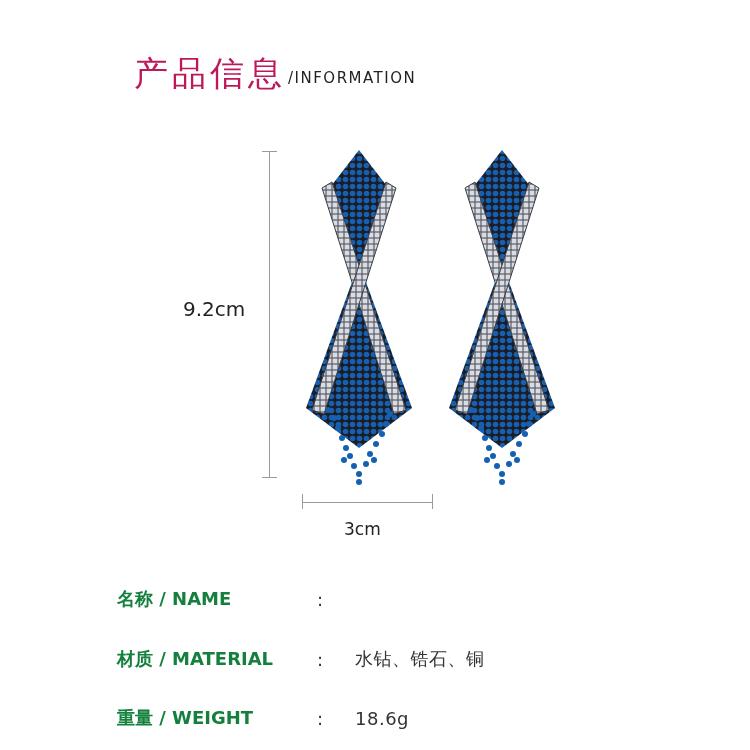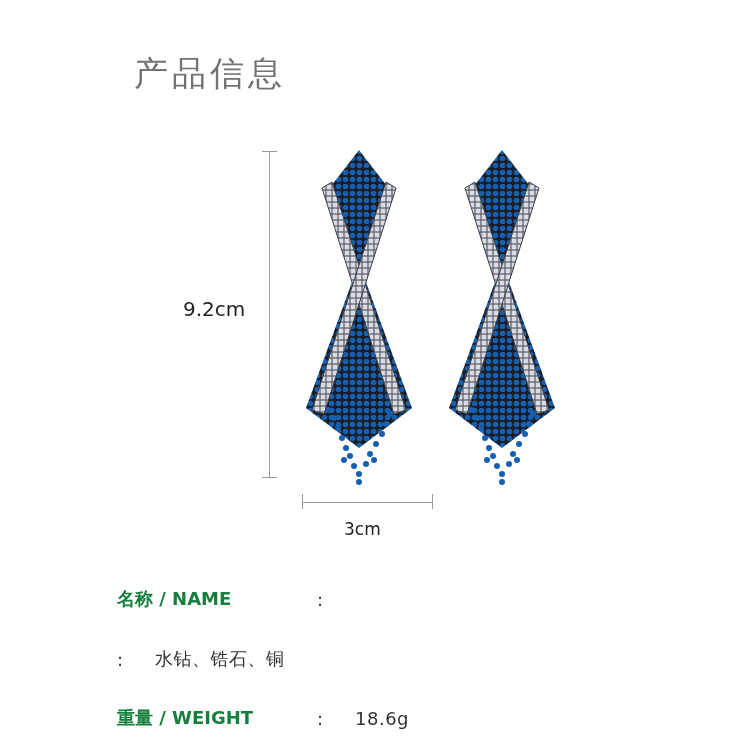--- a/index.html
+++ b/index.html
@@ -1,19 +1,19 @@
 <!DOCTYPE html>
 <html><head>
 <meta charset="utf-8">
 <style>
   html, body { margin: 0; padding: 0; background: #ffffff; }
   body { width: 750px; height: 750px; position: relative; overflow: hidden;
          font-family: "DejaVu Sans", "Liberation Sans", sans-serif; color: #1a1a1a; }
   .title { position: absolute; left: 134px; top: 56px; display: flex; align-items: flex-end; }
-  .title-cn { font-size: 34px; letter-spacing: 4px; color: #737373; line-height: 1; font-weight: 500; text-align: right; }
+  .title-cn { font-size: 34px; letter-spacing: 4px; color: #be185d; line-height: 1; font-weight: 500; text-align: right; }
   .title-en { font-size: 15px; letter-spacing: 1.5px; color: #222; margin-left: 2px; margin-bottom: 3px; }
 
   .vline { position: absolute; left: 269px; top: 151px; width: 1px; height: 326px; background: #9a9a9a; }
   .vcap { position: absolute; left: 262px; width: 15px; height: 1px; background: #9a9a9a; }
   .vlabel { position: absolute; left: 183px; top: 297px; font-size: 20px; color: #222; }
 
   .hline { position: absolute; left: 302px; top: 502px; width: 131px; height: 1px; background: #9a9a9a; }
   .hcap { position: absolute; top: 494px; width: 1px; height: 15px; background: #9a9a9a; }
   .hlabel { position: absolute; left: 344px; top: 519px; font-size: 17px; color: #222; }
 
@@ -22,20 +22,21 @@
   .row { position: absolute; left: 117px; font-size: 18px; display: flex; align-items: center; }
   .row .label { font-weight: bold; width: 200px; color: #15803d; }
   .row .colon { width: 38px; color: #333; font-size: 18px; }
   .row .value { color: #333; letter-spacing: 0.5px; }
 </style>
 </head>
 <body>
 
 <div class="title">
   <span class="title-cn">产品信息</span>
+  <span class="title-en">/INFORMATION</span>
 </div>
 
 <div class="vcap" style="top:151px"></div>
 <div class="vline"></div>
 <div class="vcap" style="top:477px"></div>
 <div class="vlabel">9.2cm</div>
 
 <div class="hcap" style="left:302px"></div>
 <div class="hline"></div>
 <div class="hcap" style="left:432px"></div>
@@ -85,20 +86,21 @@
   </defs>
   <use href="#earring" x="14" y="0"></use>
   <use href="#earring" x="157" y="0"></use>
 </svg>
 
 <div class="row" style="top:587px">
   <span class="label">名称 / NAME</span>
   <span class="colon">:</span>
 </div>
 <div class="row" style="top:647px">
+  <span class="label">材质 / MATERIAL</span>
   <span class="colon">:</span>
   <span class="value">水钻、锆石、铜</span>
 </div>
 <div class="row" style="top:706px">
   <span class="label">重量 / WEIGHT</span>
   <span class="colon">:</span>
   <span class="value">18.6g</span>
 </div>
 
 </body></html>

